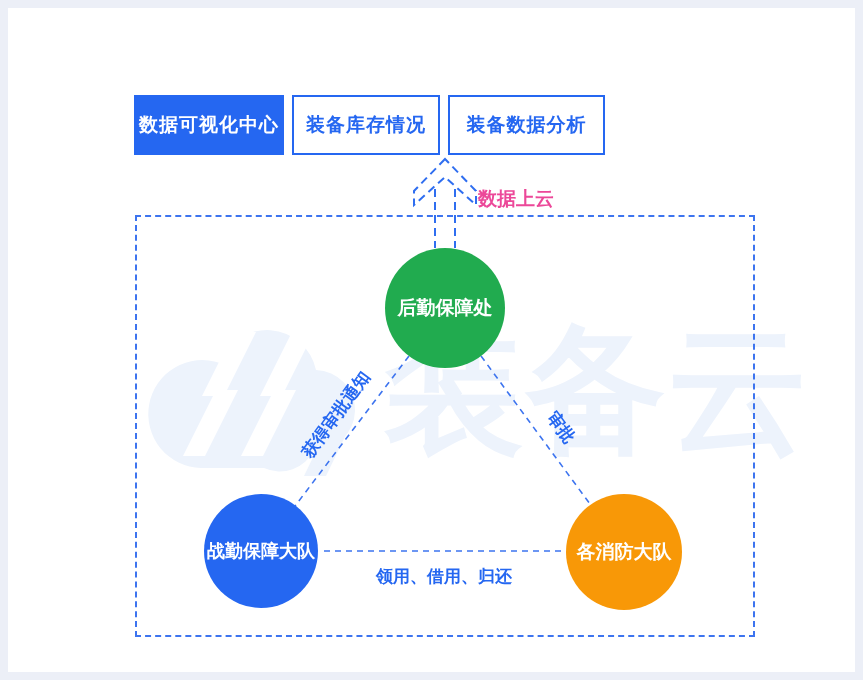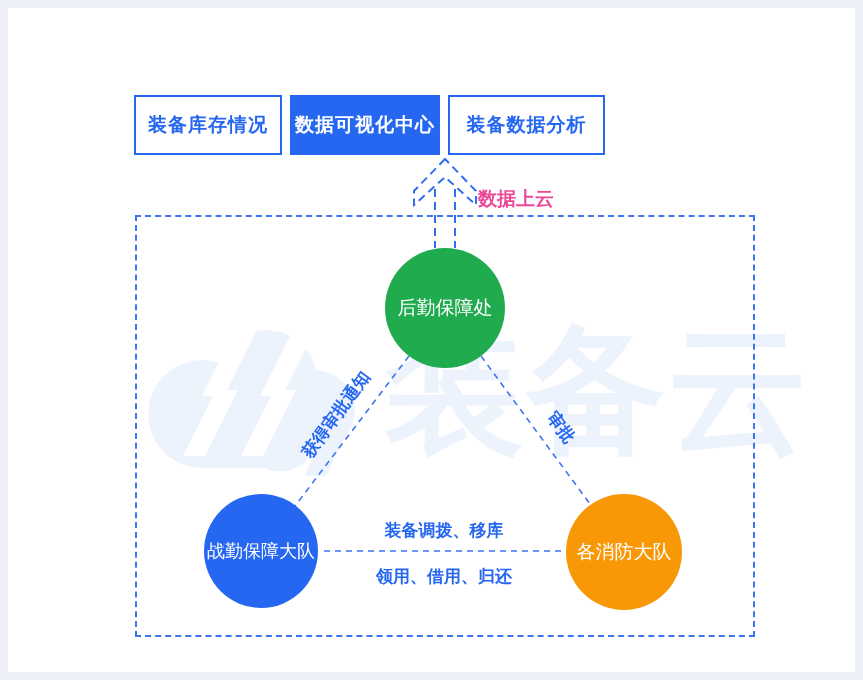--- a/index.html
+++ b/index.html
@@ -37,21 +37,21 @@
   
   .up-arrow{position:absolute;left:398px;top:136px;z-index:4;}
   .arrow-label{
     position:absolute;left:470px;top:178px;font-size:19px;font-weight:600;color:#ec4899;z-index:4;white-space:nowrap;
   }
   
   .lines{position:absolute;left:0;top:0;z-index:3;pointer-events:none;}
   
   .node{
     position:absolute;border-radius:50%;display:flex;align-items:center;justify-content:center;
-    color:#fff;font-weight:400;white-space:nowrap;z-index:4;
+    color:#fff;font-weight:700;white-space:nowrap;z-index:4;
   }
   .node-hq{left:377px;top:240px;width:120px;height:120px;background:#21AB4F;font-size:19px;}
   .node-support{left:196px;top:486px;width:114px;height:114px;background:#2567F1;font-size:18px;}
   .node-brigades{left:558px;top:486px;width:116px;height:116px;background:#F89807;font-size:19px;}
   
   .edge-label{
     position:absolute;color:#2567F1;font-size:17px;font-weight:600;white-space:nowrap;z-index:4;
   }
   .edge-label-left{
     left:248px;top:395px;width:160px;text-align:center;
@@ -75,22 +75,22 @@
       <polygon fill="#FFFFFF" points="90,28 112,28 80,92 58,92"></polygon>
       <polygon fill="#FFFFFF" points="72,86 94,86 61,152 39,152"></polygon>
       <polygon fill="#FFFFFF" points="148,28 170,28 138,92 116,92"></polygon>
       <polygon fill="#FFFFFF" points="130,86 152,86 119,152 97,152"></polygon>
       <polygon fill="#EDF3FC" points="186,118 208,118 182,172 160,172"></polygon>
     </svg>
     <div class="wm-text">装备云</div>
   </div>
 
   <div class="tabs">
+    <div class="tab active tab-w1">数据可视化中心</div>
     <div class="tab tab-w2">装备库存情况</div>
-    <div class="tab active tab-w1">数据可视化中心</div>
     <div class="tab tab-w4">装备数据分析</div>
   </div>
 
   <div class="dash-box"></div>
 
   <svg class="up-arrow" width="80" height="112" viewBox="0 0 80 112">
     <g fill="none" stroke="#2F6EF0" stroke-width="2" stroke-dasharray="8 5">
       <path d="M39,15 L8,47 L8,61 L39,33 L70,61 L70,47 Z"></path>
       <line x1="29" y1="45" x2="29" y2="104"></line>
       <line x1="49" y1="45" x2="49" y2="104"></line>
@@ -107,16 +107,15 @@
       <line x1="316" y1="543" x2="556" y2="543"></line>
     </g>
   </svg>
 
   <div class="node node-hq">后勤保障处</div>
   <div class="node node-support">战勤保障大队</div>
   <div class="node node-brigades">各消防大队</div>
 
   <div class="edge-label edge-label-left">获得审批通知</div>
   <div class="edge-label edge-label-right">审批</div>
-  <div class="edge-label edge-label-mid-top">装备调拨、移库</div>
   <div class="edge-label edge-label-mid-bottom">领用、借用、归还</div>
 
 </div>
 
 </body></html>

